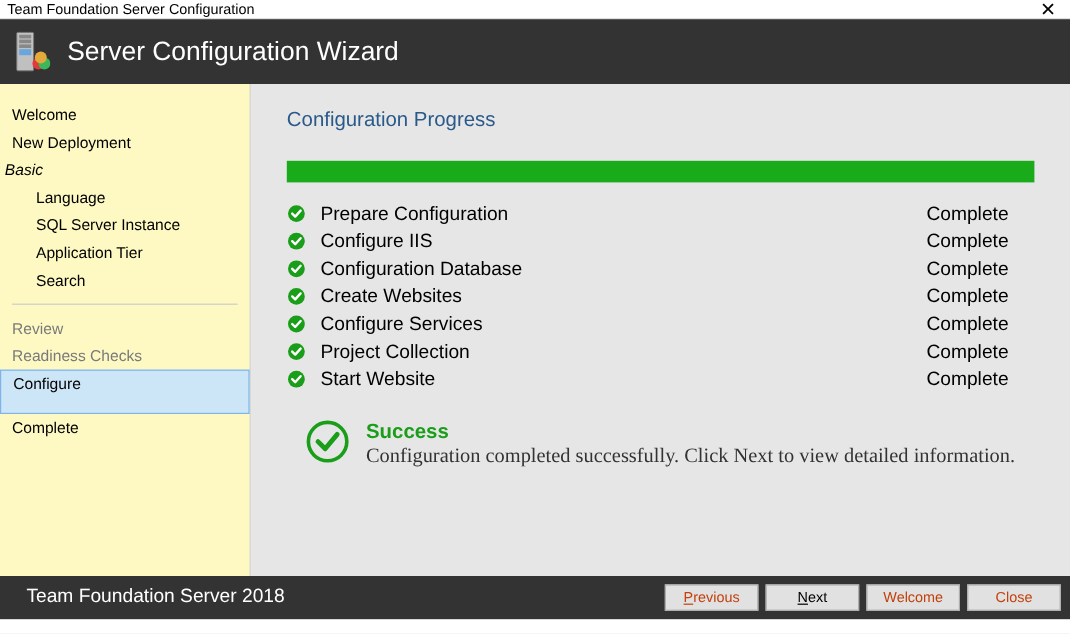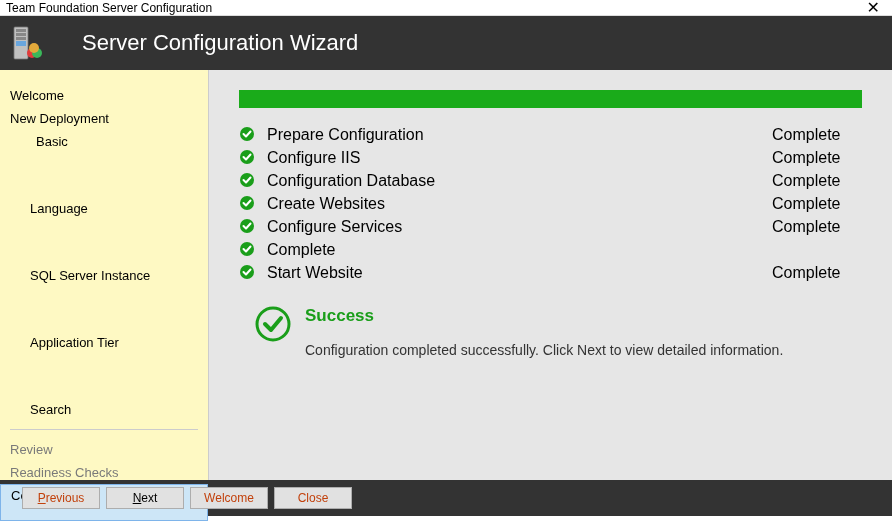--- a/index.html
+++ b/index.html
@@ -38,39 +38,38 @@
     width: 30px;
     height: 36px;
     margin-right: 14px;
     display: inline-flex;
     align-items: center;
     justify-content: center;
   }
   .header-title {
     font-size: 22px;
     font-weight: 400;
-    margin-left: 26px;
   }
   .body {
     display: flex;
     height: 410px;
   }
   .sidebar {
     width: 209px;
     background: #fef9c3;
     border-right: 1px solid #ccc;
     padding-top: 14px;
     font-size: 13px;
   }
   .sidebar .nav-item {
     padding: 4px 10px;
     cursor: pointer;
   }
-  .sidebar .nav-item.ind1 { padding-left: 36px; }
-  .sidebar .nav-item.ind2 { padding-left: 30px; margin-top: 44px; }
+  .sidebar .nav-item.ind1 { padding-left: 4px; font-style: italic; }
+  .sidebar .nav-item.ind2 { padding-left: 30px; }
   .sidebar hr {
     margin: 8px 10px;
     border: none;
     border-top: 1px solid #ccc;
   }
   .sidebar .nav-item.dim { color: #7a7a7a; }
   .sidebar .nav-item.selected {
     background: #cde6f7;
     border: 1px solid #7eb4ea;
     padding-top: 3px;
@@ -115,25 +114,26 @@
   .success-icon {
     width: 36px;
     height: 36px;
     margin-right: 14px;
     flex-shrink: 0;
   }
   .success-text .success-title {
     color: #1a9e1a;
     font-size: 17px;
     font-weight: 600;
-    margin-bottom: 16px;
+    margin-bottom: 0;
   }
   .success-text .success-msg {
-    font-size: 14px;
+    font-size: 17px;
     color: #333;
+    font-family: Liberation Serif, serif;
   }
   .footer {
     background: #333333;
     height: 36px;
     display: flex;
     align-items: center;
     justify-content: space-between;
     padding: 0 8px 0 22px;
   }
   .footer-title {
@@ -191,20 +191,21 @@
     <div class="nav-item ind2">Application Tier</div>
     <div class="nav-item ind2">Search</div>
     <hr>
     <div class="nav-item dim">Review</div>
     <div class="nav-item dim">Readiness Checks</div>
     <div class="nav-item selected">Configure</div>
     <div class="nav-item">Complete</div>
   </div>
 
   <div class="main">
+    <div class="main-heading">Configuration Progress</div>
     <div class="progress-bar"></div>
     <div class="steps" id="steps">
         <div class="step-row">
           <span class="check-icon"><svg width="16" height="16" viewBox="0 0 16 16">
               <circle cx="8" cy="8" r="7" fill="#1a9e1a"></circle>
               <path d="M4.5 8 L7 10.5 L11.5 5.5" fill="none" stroke="#fff" stroke-width="2" stroke-linecap="round" stroke-linejoin="round"></path>
             </svg></span>
           <span class="step-name">Prepare Configuration</span>
           <span class="step-status">Complete</span>
         </div>
@@ -238,20 +239,21 @@
               <path d="M4.5 8 L7 10.5 L11.5 5.5" fill="none" stroke="#fff" stroke-width="2" stroke-linecap="round" stroke-linejoin="round"></path>
             </svg></span>
           <span class="step-name">Configure Services</span>
           <span class="step-status">Complete</span>
         </div>
         <div class="step-row">
           <span class="check-icon"><svg width="16" height="16" viewBox="0 0 16 16">
               <circle cx="8" cy="8" r="7" fill="#1a9e1a"></circle>
               <path d="M4.5 8 L7 10.5 L11.5 5.5" fill="none" stroke="#fff" stroke-width="2" stroke-linecap="round" stroke-linejoin="round"></path>
             </svg></span>
+          <span class="step-name">Project Collection</span>
           <span class="step-status">Complete</span>
         </div>
         <div class="step-row">
           <span class="check-icon"><svg width="16" height="16" viewBox="0 0 16 16">
               <circle cx="8" cy="8" r="7" fill="#1a9e1a"></circle>
               <path d="M4.5 8 L7 10.5 L11.5 5.5" fill="none" stroke="#fff" stroke-width="2" stroke-linecap="round" stroke-linejoin="round"></path>
             </svg></span>
           <span class="step-name">Start Website</span>
           <span class="step-status">Complete</span>
         </div>
@@ -266,19 +268,20 @@
       </span>
       <div class="success-text">
         <div class="success-title">Success</div>
         <div class="success-msg">Configuration completed successfully.  Click Next to view detailed information.</div>
       </div>
     </div>
   </div>
 </div>
 
 <div class="footer">
+  <span class="footer-title">Team Foundation Server 2018</span>
   <div class="footer-buttons">
     <button disabled=""><span class="u">P</span><span>revious</span></button>
     <button><span class="u">N</span><span>ext</span></button>
     <button disabled=""><span>Welcome</span></button>
     <button disabled=""><span>Close</span></button>
   </div>
 </div>
 
 </body></html>

